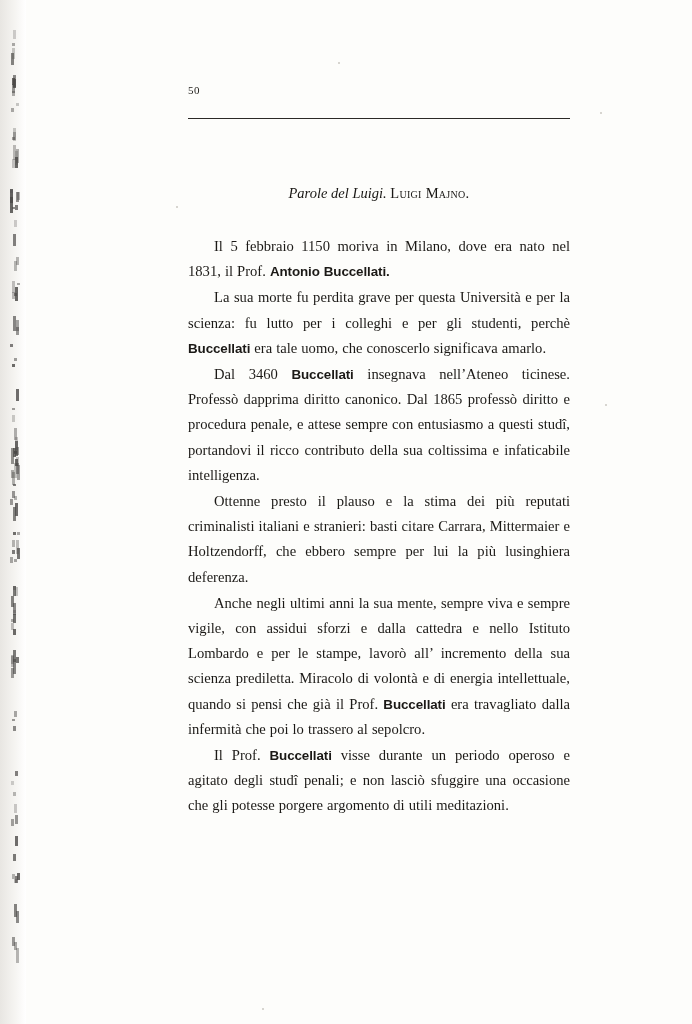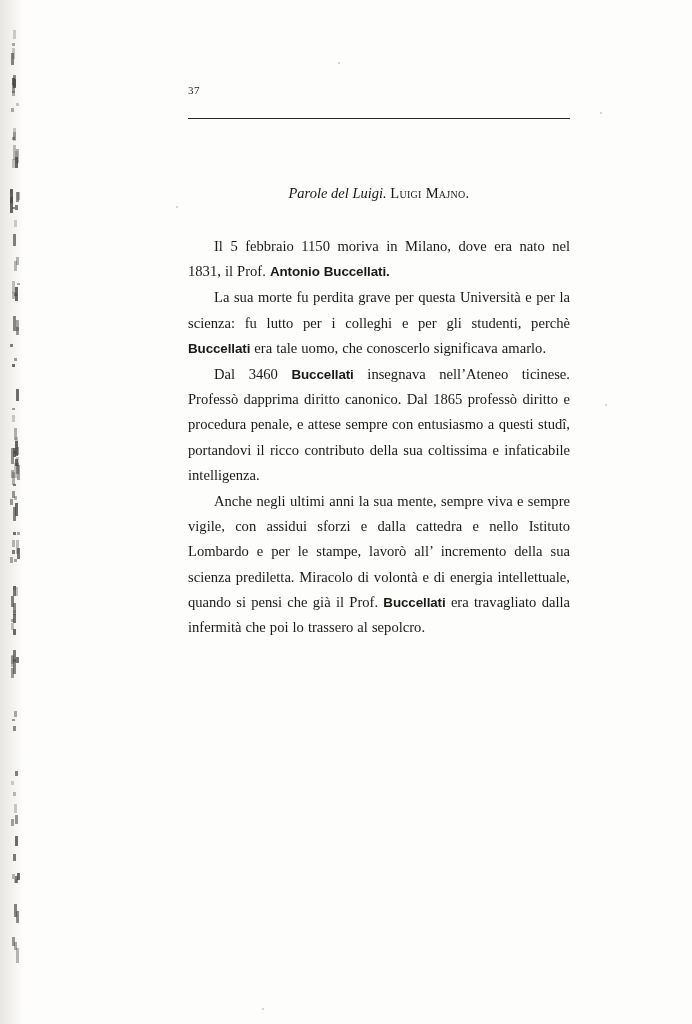--- a/index.html
+++ b/index.html
@@ -224,34 +224,36 @@
       <i style="top: 407.383px; left: 4.90591px; height: 12.7215px; opacity: 0.3;"></i>
       <i style="top: 917.682px; left: 5.59091px; height: 15.0277px; opacity: 0.39;"></i>
       <i style="top: 286.417px; left: 2.70389px; height: 14.6837px; opacity: 0.66;"></i>
       <i style="top: 824.083px; left: 2.89917px; height: 7.36847px; opacity: 0.72;"></i>
       <i style="top: 161.542px; left: 5.57182px; height: 10.0204px; opacity: 0.6;"></i>
       <i style="top: 327.809px; left: 4.4132px; height: 3.28129px; opacity: 0.52;"></i>
     </div>
 
   <div class="content">
 
-    <div class="folio">37</div>
+    <div class="folio">50</div>
 
     <div class="rule"></div>
 
     <div class="byline">
       <span class="ital">Parole del Luigi.</span>
       <span class="smallcaps">Luigi Majno.</span>
     </div>
 
     <div id="body-text">
         <p class="para"><span>Il 5 febbraio 1150 moriva in Milano, dove era nato nel 1831, il Prof. </span><b>Antonio Buccellati.</b></p>
         <p class="para"><span>La sua morte fu perdita grave per questa Università e per la scienza: fu lutto per i colleghi e per gli studenti, perchè </span><b>Buccellati</b><span> era tale uomo, che conoscerlo significava amarlo.</span></p>
         <p class="para"><span>Dal 3460 </span><b>Buccellati</b><span> insegnava nell’Ateneo ticinese. Professò dapprima diritto canonico. Dal 1865 professò diritto e procedura penale, e attese sempre con entusiasmo a questi studî, portandovi il ricco contributo della sua coltissima e infaticabile intelligenza.</span></p>
+        <p class="para"><span>Ottenne presto il plauso e la stima dei più reputati criminalisti italiani e stranieri: basti citare Carrara, Mittermaier e Holtzendorff, che ebbero sempre per lui la più lusinghiera deferenza.</span></p>
         <p class="para"><span>Anche negli ultimi anni la sua mente, sempre viva e sempre vigile, con assidui sforzi e dalla cattedra e nello Istituto Lombardo e per le stampe, lavorò all’ incremento della sua scienza prediletta. Miracolo di volontà e di energia intellettuale, quando si pensi che già il Prof. </span><b>Buccellati</b><span> era travagliato dalla infermità che poi lo trassero al sepolcro.</span></p>
+        <p class="para"><span>Il Prof. </span><b>Buccellati</b><span> visse durante un periodo operoso e agitato degli studî penali; e non lasciò sfuggire una occasione che gli potesse porgere argomento di utili meditazioni.</span></p>
       </div>
 
   </div>
 <div class="speck" style="left: 338px; top: 62px; width: 2px; height: 2px;"></div>
     <div class="speck" style="left: 600px; top: 112px; width: 2px; height: 2px;"></div>
     <div class="speck" style="left: 605px; top: 404px; width: 2px; height: 2px;"></div>
     <div class="speck" style="left: 262px; top: 1008px; width: 2px; height: 2px;"></div>
     <div class="speck" style="left: 176px; top: 206px; width: 2px; height: 2px;"></div>
   </div>
 

